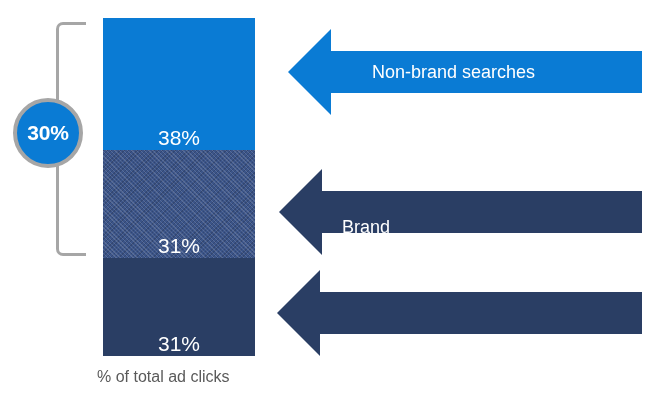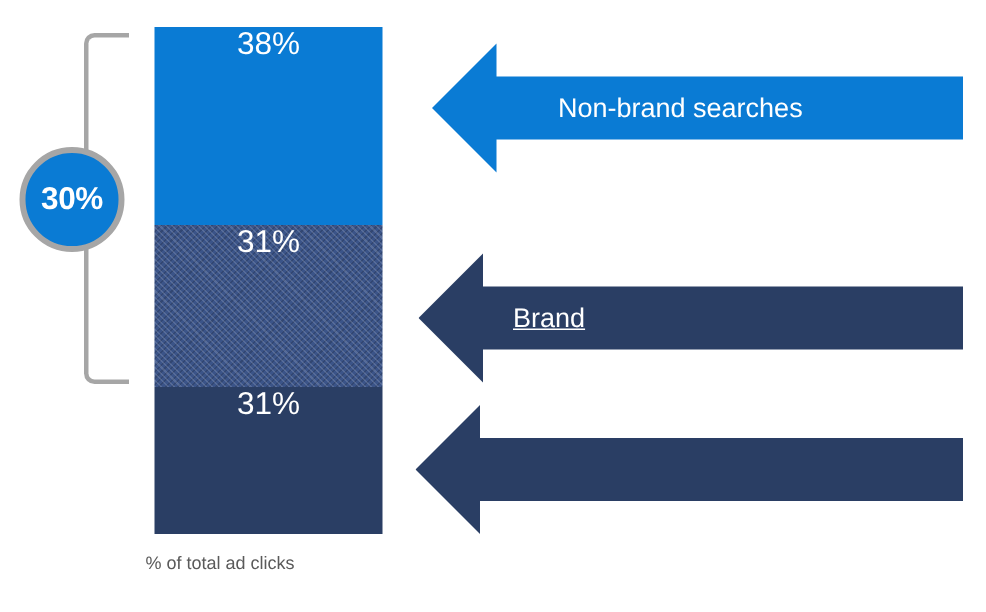--- a/index.html
+++ b/index.html
@@ -58,21 +58,21 @@
   
   .bar {
     position: absolute;
     left: 103px;
     top: 18px;
     width: 152px;
   }
   .seg {
     position: relative;
     display: flex;
-    align-items: flex-start;
+    align-items: flex-end;
     justify-content: center;
     box-sizing: border-box;
   }
   .seg-label {
     position: relative;
     color: #ffffff;
     font-size: 21px;
     z-index: 2;
   }
   .seg-nonbrand { background: #0a7bd4; }
@@ -90,21 +90,21 @@
         rgba(0,0,0,0) 1px,
         rgba(0,0,0,0) 3px);
   }
   .seg-brand { background: #2a3e64; }
 
   .caption {
     position: absolute;
     left: 97px;
     top: 368px;
     color: #5a5a5a;
-    font-size: 12px;
+    font-size: 16px;
   }
 
   
   .arrow-row {
     position: absolute;
     height: 92px;
   }
   .arrow {
     position: absolute;
     top: 0;
@@ -158,21 +158,21 @@
       <span class="arrow-text" style="left:84px; top:36px;">Non-brand searches</span>
     </div>
   </div>
 
   <div class="arrow-row" style="left:279px; top:166px; width:363px;">
 
     <div class="arrow" style="left:0; width:363px;">
       <svg class="arrow-svg" width="363" height="92" viewBox="0 0 363 92">
         <polygon points="0,46 43,3 43,25 363,25 363,67 43,67 43,89" fill="#2a3e64"></polygon>
       </svg>
-      <span class="arrow-text" style="left:63px; top:36px;text-decoration:underline;">Brand</span>
+      <span class="arrow-text" style="left:63px; top:51px;">Brand</span>
     </div>
 
   </div>
 
   <div class="arrow-row" style="left:277px; top:267px; width:365px;">
     <div class="arrow" style="left:0; width:365px;">
       <svg class="arrow-svg" width="365" height="92" viewBox="0 0 365 92">
         <polygon points="0,46 43,3 43,25 365,25 365,67 43,67 43,89" fill="#2a3e64"></polygon>
       </svg>
     </div>

